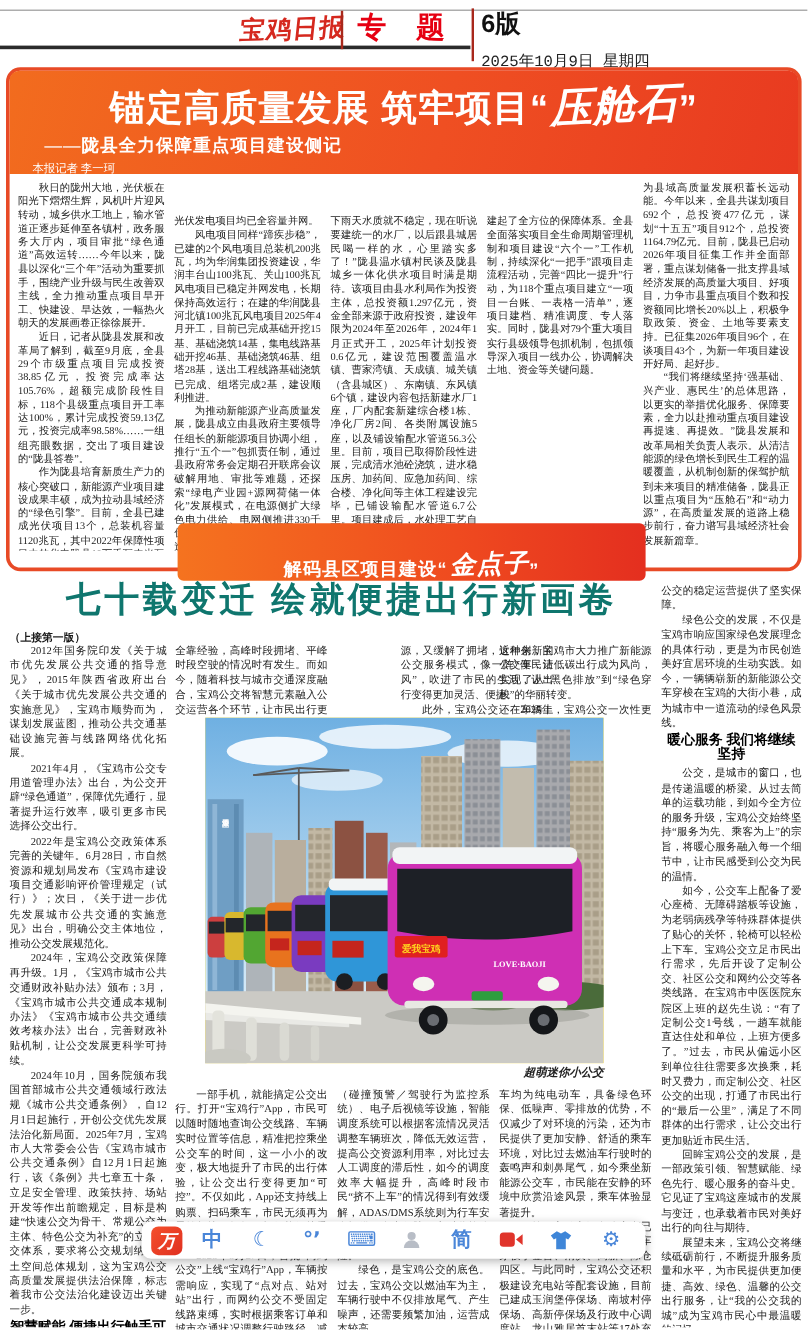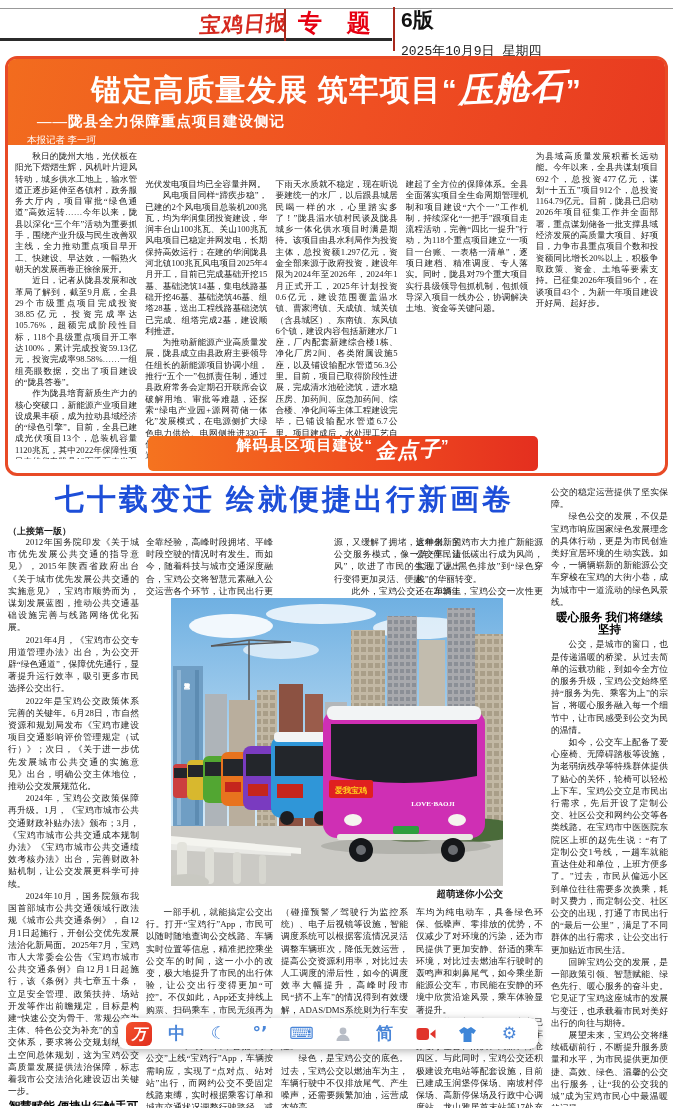--- a/index.html
+++ b/index.html
@@ -30,45 +30,45 @@
   .a1h1{margin:0;padding-top:6px;font-size:30px;font-weight:900;letter-spacing:1px;
         font-family:"Liberation Sans",sans-serif;white-space:nowrap;}
   .a1h1 .script{display:inline-block;font-family:"Liberation Serif",serif;font-style:italic;
         font-size:35px;transform:rotate(-3deg);font-weight:900;}
   .a1h2{margin:0;font-size:14.5px;font-weight:bold;letter-spacing:1px;}
   .a1by{margin:0;font-size:9.5px;margin-top:3px;}
   .a1body{position:absolute;left:7px;top:92px;width:643px;height:308px;display:flex;gap:8px;
           font-size:8.6px;line-height:11.3px;align-items:flex-end;}
   .a1col{width:124px;height:308px;overflow:hidden;}
   .a1col.short{height:280px;}
-  .a1banner{position:absolute;left:140px;top:377px;width:390px;height:35px;border-radius:5px;
+  .a1banner{position:absolute;left:140px;top:377px;width:390px;height:48px;border-radius:5px;
             background:linear-gradient(90deg,#f5731f,#ef4a1f 60%,#e42f1f);color:#fff;
-            display:flex;align-items:flex-start;justify-content:center;
+            display:flex;align-items:flex-end;justify-content:center;
             font-family:"Liberation Sans",sans-serif;font-weight:900;font-size:15px;letter-spacing:1px;}
   .a1banner .script{font-family:"Liberation Serif",serif;font-style:italic;font-size:21px;
             transform:rotate(-2deg);display:inline-block;margin-left:2px;}
   
   .a2{position:absolute;left:0;top:478px;width:673px;height:631px;}
   .a2head{position:absolute;left:55px;top:2px;width:450px;text-align:center;font-size:29px;
-          font-weight:900;letter-spacing:3px;color:#1d4ed8;font-family:"Liberation Sans",sans-serif;
+          font-weight:900;letter-spacing:3px;color:#0f766e;font-family:"Liberation Sans",sans-serif;
           white-space:nowrap;}
   .a2cont{position:absolute;left:8px;top:47px;font-size:9px;font-weight:bold;
           font-family:Liberation Serif, serif;}
   .a2col{position:absolute;overflow:hidden;font-size:8.8px;line-height:12.2px;}
   .c1{left:8px;top:58px;width:131px;height:570px;}
   .c2t{left:146px;top:58px;width:127px;height:62px;}
   .c3t{left:296px;top:58px;width:127px;height:62px;margin-left:38px;}
   .c4t{left:416px;top:58px;width:127px;height:62px;}
   .c2b{left:146px;top:428px;width:127px;height:202px;}
   .c3b{left:281px;top:428px;width:127px;height:202px;}
   .c4b{left:416px;top:428px;width:127px;height:202px;}
   .c5{left:551px;top:8px;width:117px;height:620px;}
   .a2photo{position:absolute;left:171px;top:120px;width:332px;height:288px;background:#fde047;}
   .a2cap{position:absolute;left:171px;top:410px;width:332px;text-align:right;font-size:9.5px;
-         font-weight:bold;color:#222;}
+         font-style:italic;font-weight:bold;color:#222;}
   
   p{margin:0;text-indent:2em;text-align:justify;}
   p.cont{text-indent:0;}
   h4.subhead{margin:3px 0;font-size:11.5px;text-align:center;text-indent:0;
              font-family:"Liberation Sans",sans-serif;color:#000;}
   
   .ime{position:absolute;left:118px;top:1018px;width:404px;height:31px;background:#fff;
        border-radius:8px;box-shadow:0 2px 8px rgba(0,0,0,.3);display:flex;align-items:center;
        gap:0;padding:0 8px;z-index:20;font-family:"DejaVu Sans",sans-serif;}
   .ime .it{flex:1;text-align:center;font-size:17px;color:#4a86d8;font-weight:bold;cursor:pointer;
@@ -111,20 +111,21 @@
         <p>为推动新能源产业高质量发展，陇县成立由县政府主要领导任组长的新能源项目协调小组，推行“五个一”包抓责任制，通过县政府常务会定期召开联席会议破解用地、审批等难题，还探索“绿电产业园+源网荷储一体化”发展模式，在电源侧扩大绿色电力供给、电网侧推进330千伏汇集站枢纽建设与智能电网改造、储能侧加速陕建工混合储能项目落地、需求侧完善充电桩网络并引导企业参与绿电交易，待全部新能源项目投用后，预计年发电量可达28亿度，年产值超12亿元。</p>
       </div>
     <div class="a1col short">
         <p class="cont">下雨天水质就不稳定，现在听说要建统一的水厂，以后跟县城居民喝一样的水，心里踏实多了！”陇县温水镇村民谈及陇县城乡一体化供水项目时满是期待。该项目由县水利局作为投资主体，总投资额1.297亿元，资金全部来源于政府投资，建设年限为2024年至2026年，2024年1月正式开工，2025年计划投资0.6亿元，建设范围覆盖温水镇、曹家湾镇、天成镇、城关镇（含县城区）、东南镇、东风镇6个镇，建设内容包括新建水厂1座，厂内配套新建综合楼1栋、净化厂房2间、各类附属设施5座，以及铺设输配水管道56.3公里。目前，项目已取得阶段性进展，完成清水池砼浇筑，进水稳压房、加药间、应急加药间、综合楼、净化间等主体工程建设完毕，已铺设输配水管道6.7公里。项目建成后，水处理工艺自动化程度高，可满足城乡居民生产生活用水及经济社会发展用水需求。</p>
       </div>
     <div class="a1col short">
         <p class="cont">建起了全方位的保障体系。全县全面落实项目全生命周期管理机制和项目建设“六个一”工作机制，持续深化“一把手”跟项目走流程活动，完善“四比一提升”行动，为118个重点项目建立“一项目一台账、一表格一清单”，逐项日建档、精准调度、专人落实。同时，陇县对79个重大项目实行县级领导包抓机制，包抓领导深入项目一线办公，协调解决土地、资金等关键问题。</p>
       </div>
     <div class="a1col">
         <p class="cont">为县域高质量发展积蓄长远动能。今年以来，全县共谋划项目692个，总投资477亿元，谋划“十五五”项目912个，总投资1164.79亿元。目前，陇县已启动2026年项目征集工作并全面部署，重点谋划储备一批支撑县域经济发展的高质量大项目、好项目，力争市县重点项目个数和投资额同比增长20%以上，积极争取政策、资金、土地等要素支持。已征集2026年项目96个，在谈项目43个，为新一年项目建设开好局、起好步。</p>
+        <p>“我们将继续坚持‘强基础、兴产业、惠民生’的总体思路，以更实的举措优化服务、保障要素，全力以赴推动重点项目建设再提速、再提效。”陇县发展和改革局相关负责人表示。从清洁能源的绿色增长到民生工程的温暖覆盖，从机制创新的保驾护航到未来项目的精准储备，陇县正以重点项目为“压舱石”和“动力源”，在高质量发展的道路上稳步前行，奋力谱写县域经济社会发展新篇章。</p>
       </div>
   </div>
   <div class="a1banner">
       <span>解码县区项目建设“</span>
       <span class="script">金点子</span>
       <span>”</span>
     </div>
 </div>
 
 <div class="a2">

